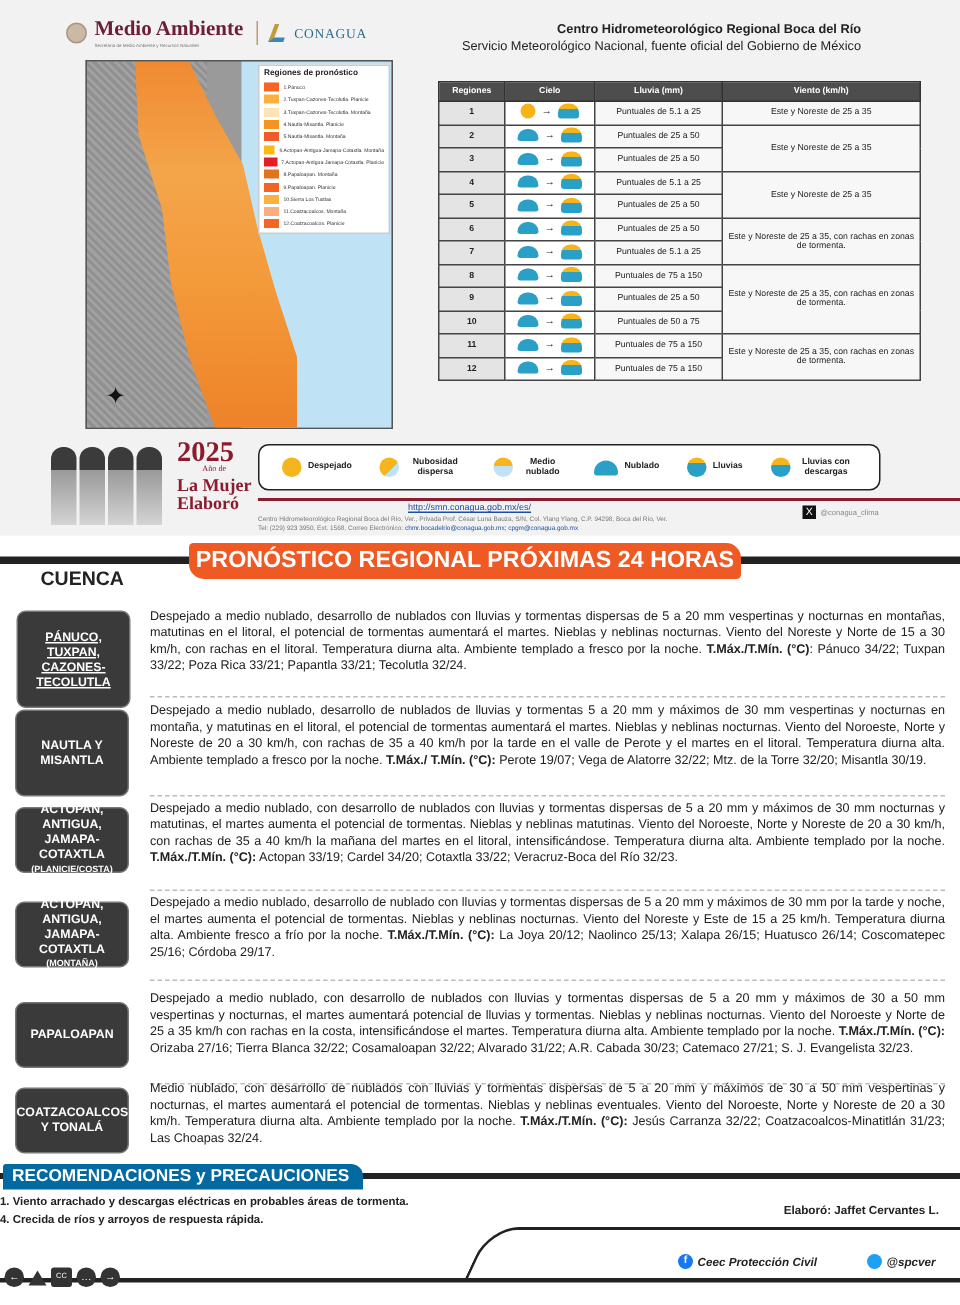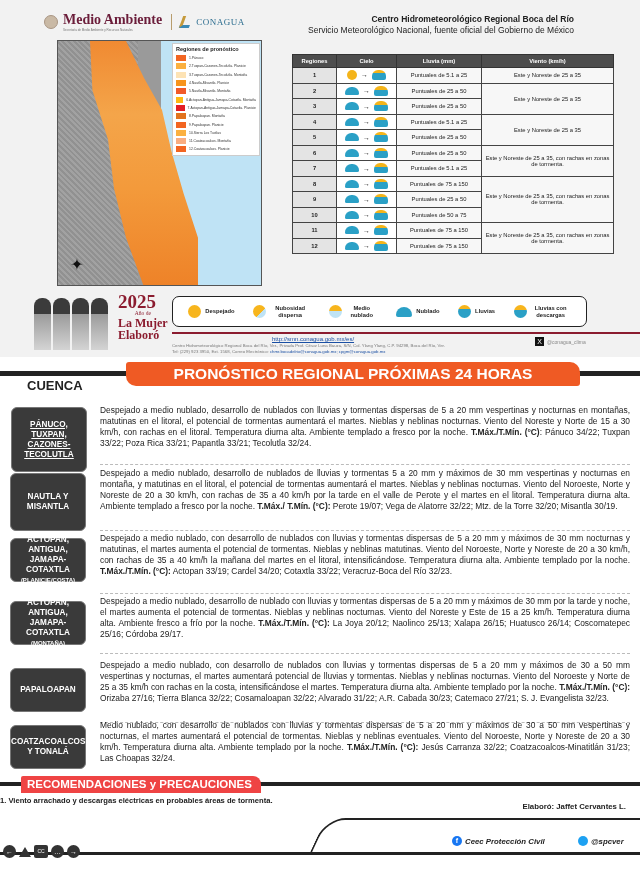--- a/index.html
+++ b/index.html
@@ -45,28 +45,28 @@
 .yt{position:absolute;left:84px;top:2px;color:#8b1c2f;font-family:"Liberation Serif",serif;line-height:1}
 .yt .a{font-size:19px;font-weight:bold}
 .yt .b{font-size:5.5px;text-align:center}
 .yt .c{font-size:12px;font-weight:bold}
 .url{position:absolute;left:272px;top:336px;font-size:6px;color:#1a4fa3;text-decoration:underline}
 .addr{position:absolute;left:172px;top:343px;font-size:4.3px;color:#777;line-height:5.5px;width:380px}
 .addr a{color:#1a4fa3}
 .xhandle{position:absolute;left:535px;top:337px;display:flex;align-items:center;gap:3px;font-size:5px;color:#888}
 .xhandle .x{width:9px;height:9px;background:#111;color:#fff;font-size:7px;text-align:center;line-height:9px}
 .banner-line{position:absolute;left:0;top:371px;width:640px;height:5px;background:#222}
-.banner{position:absolute;left:126px;top:362px;width:454px;height:24px;background:#ef5a24;border-radius:3px 10px 3px 10px;color:#fff;font-size:15.5px;font-weight:bold;text-align:center;line-height:24px}
+.banner{position:absolute;left:126px;top:362px;width:368px;height:24px;background:#ef5a24;border-radius:3px 10px 3px 10px;color:#fff;font-size:15.5px;font-weight:bold;text-align:center;line-height:24px}
 .cuenca{position:absolute;left:27px;top:378px;font-size:13px;font-weight:bold}
 .badge{position:absolute;left:0;width:76px;background:#3a3a3a;border:1.5px solid #777;border-radius:6px;color:#fff;font-weight:bold;font-size:8.2px;text-align:center;display:flex;flex-direction:column;justify-content:center;line-height:10px}
 .badge small{font-size:6px;font-weight:bold}
 .desc{position:absolute;left:100px;width:530px;font-size:8.4px;line-height:11.1px;text-align:justify}
 .dots{position:absolute;left:100px;width:530px;border-top:1px dashed #bbb}
 .rec-line{position:absolute;left:0;top:782px;width:640px;height:4px;background:#222}
-.rec{position:absolute;left:21px;top:776px;width:240px;height:17px;background:#ef4444;color:#fff;font-weight:bold;font-size:11.5px;line-height:17px;padding-left:6px;border-radius:2px 8px 0 0}
+.rec{position:absolute;left:2px;top:776px;width:240px;height:17px;background:#0369a1;color:#fff;font-weight:bold;font-size:11.5px;line-height:17px;padding-left:6px;border-radius:2px 8px 0 0}
 .rec-list{position:absolute;left:0;top:795px;font-size:7.6px;font-weight:bold;line-height:11.5px}
 .elab{position:absolute;right:14px;top:802px;font-size:7.8px;font-weight:bold}
 .soc-frame{position:absolute;left:318px;top:818px;width:322px;height:34px;border-top:2px solid #222;border-left:2px solid #222;border-radius:20px 0 0 0;transform:skewX(-25deg)}
 .soc{position:absolute;top:836px;font-size:7.8px;font-weight:bold;font-style:italic;display:flex;align-items:center;gap:3px}
 .soc .fb{width:10px;height:10px;border-radius:50%;background:#1877f2;color:#fff;font-size:7px;text-align:center;line-height:10px;font-style:normal}
 .soc .tw{width:10px;height:10px;border-radius:50%;background:#1da1f2}
 .bottom-line{position:absolute;left:0;top:852px;width:640px;height:3px;background:#222}
 .toolbar{position:absolute;left:3px;top:845px;display:flex;gap:3px;align-items:center}
 .tb{width:13px;height:13px;border-radius:50%;background:#333;color:#fff;font-size:7px;text-align:center;line-height:13px}
 .tb.sq{border-radius:2px;width:14px;font-size:5px}
@@ -368,20 +368,21 @@
     <div class="badge" style="top: 725px; left: 10px; height: 44px;">
       <span>COATZACOALCOS Y TONALÁ</span>
     </div>
     <div class="desc" style="top: 720px;"><span>Medio nublado, con desarrollo de nublados con lluvias y tormentas dispersas de 5 a 20 mm y máximos de 30 a 50 mm vespertinas y nocturnas, el martes aumentará el potencial de tormentas. Nieblas y neblinas eventuales. Viento del Noroeste, Norte y Noreste de 20 a 30 km/h. Temperatura diurna alta. Ambiente templado por la noche. </span><b>T.Máx./T.Mín. (°C):</b><span> Jesús Carranza 32/22; Coatzacoalcos-Minatitlán 31/23; Las Choapas 32/24.</span></div>
   </div>
 
 <div class="rec-line"></div>
 <div class="rec">RECOMENDACIONES y PRECAUCIONES</div>
 <div class="rec-list">
   <div>1.  Viento arrachado y descargas eléctricas en probables áreas de tormenta.</div>
+  <div>4.  Crecida de ríos y arroyos de respuesta rápida.</div>
 </div>
 <div class="elab">Elaboró: Jaffet Cervantes L.</div>
 <div class="soc-frame"></div>
 <div class="soc" style="left:452px">
     <span class="fb">f</span>
     <span>Ceec Protección Civil</span>
   </div>
 <div class="soc" style="left:578px">
     <span class="tw"></span>
     <span>@spcver</span>

